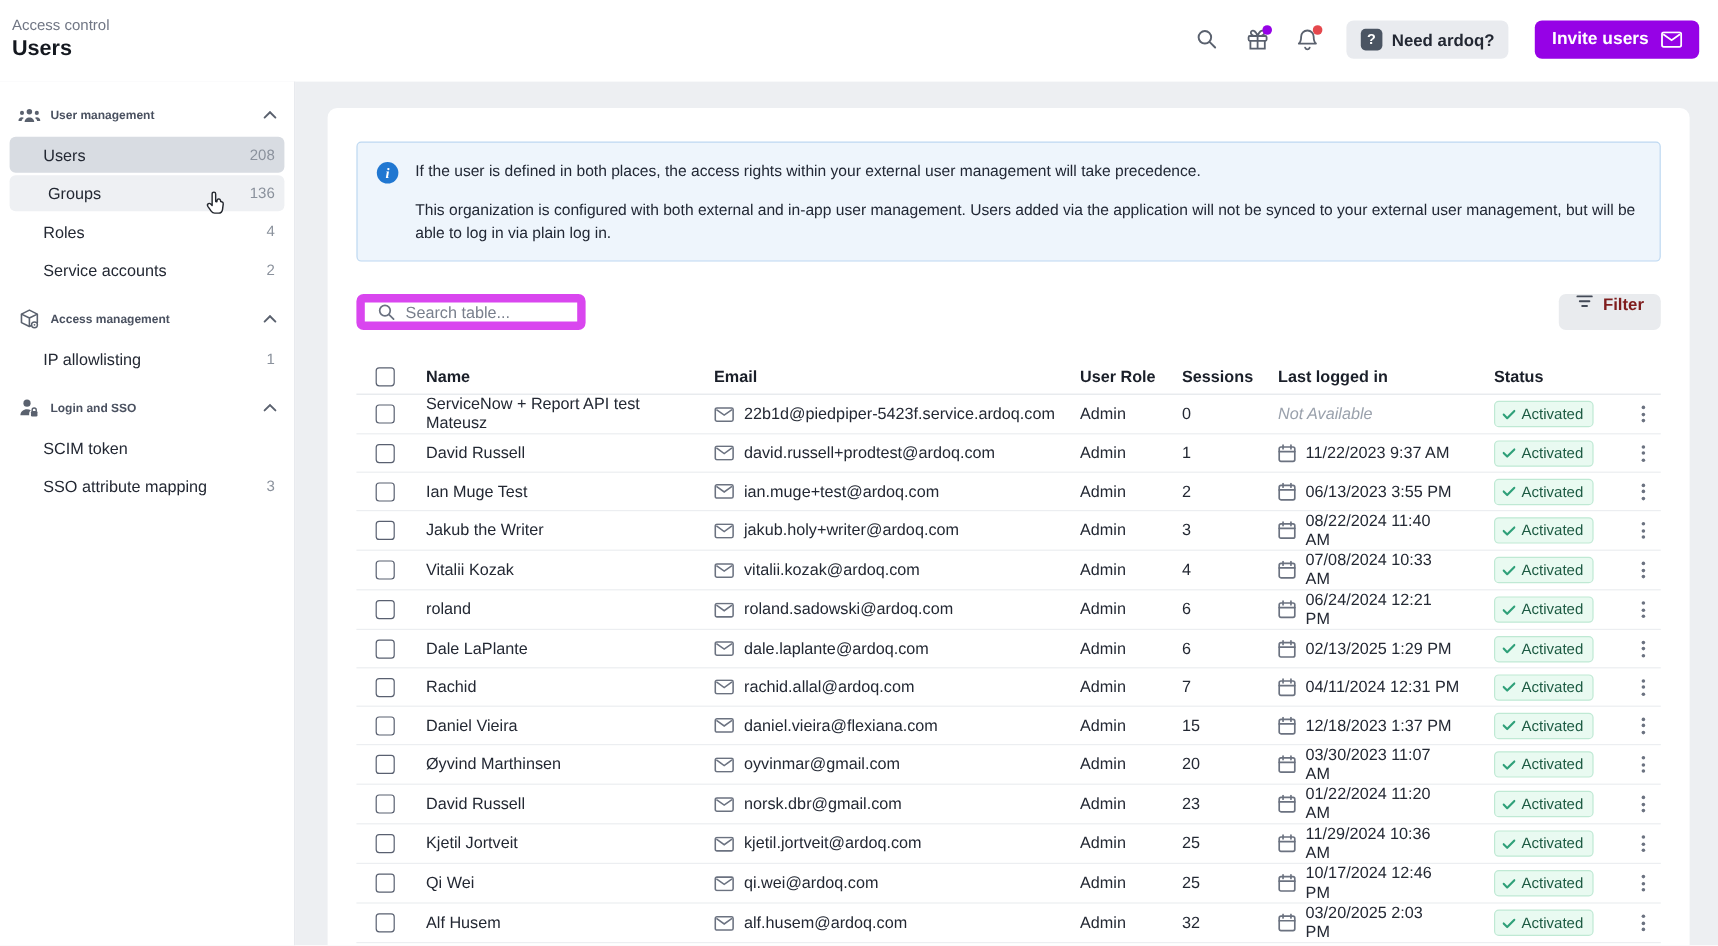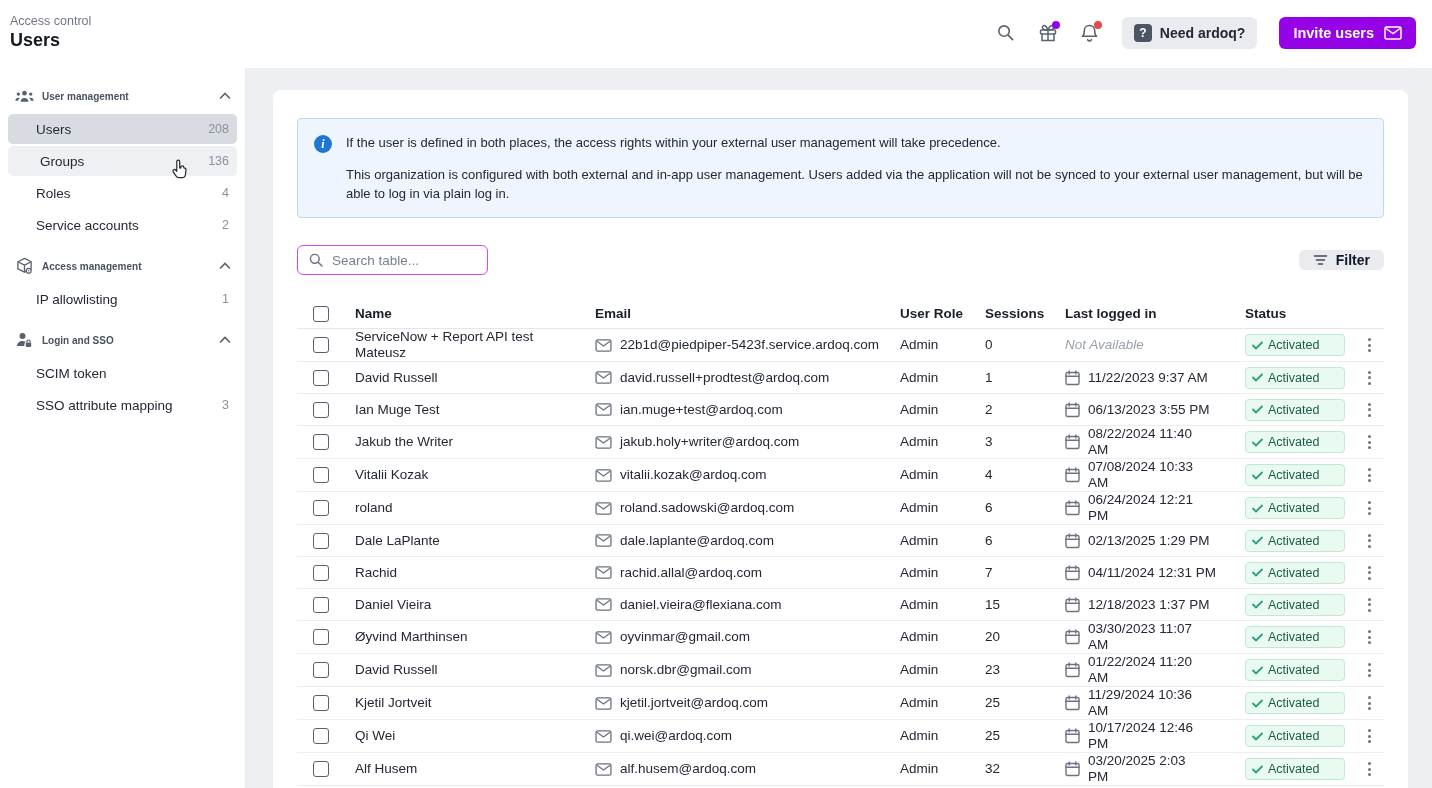--- a/index.html
+++ b/index.html
@@ -58,44 +58,44 @@
     padding:14px 16px; margin-bottom:27px; }
   .info-icon { width:18px; height:18px; flex:none; border-radius:50%;
     background:var(--info-blue,#2077d1); color:#fff; font-size:12px; font-weight:700;
     display:flex; align-items:center; justify-content:center; margin-top:2px;
     font-family:"Liberation Serif", serif; font-style:italic; }
   .banner-text p { font-size:13px; line-height:19px; color:#222835; }
   .banner-text p + p { margin-top:13px; }
 
   .toolbar { display:flex; align-items:center; justify-content:space-between; margin-bottom:26px; }
   .search-box { display:flex; align-items:center; gap:8px; width:191px; height:30px;
-    border:1px solid #d946ef; border-radius:6px; background:#fff; padding:4px 10px; }
+    border:7px solid #d946ef; border-radius:6px; background:#fff; padding:4px 10px; }
   .search-box input { border:none; outline:none; flex:1; font-size:13.5px; color:#232833;
     font-family:inherit; background:transparent; min-width:0; }
   .search-box input::placeholder { color:#787f8c; }
-  .filter-btn { display:flex; align-items:center; gap:8px; background:#e9ebee; border:none;
-    border-radius:6px; height:20px; padding:0 14px; font-size:14px; font-weight:600;
-    color:#0f172a; cursor:pointer; font-family:inherit; }
+  .filter-btn { display:flex; align-items:flex-start; gap:8px; background:#e9ebee; border:none;
+    border-radius:6px; height:30px; padding:0 14px; font-size:14px; font-weight:600;
+    color:#7f1d1d; cursor:pointer; font-family:inherit; }
 
   
   .trow { display:grid; grid-template-columns:42px 240px 305px 85px 80px 180px 110px 45px;
     align-items:center; min-height:32px; border-bottom:1px solid #eceef1; }
   .trow.head { min-height:28px; border-bottom:1px solid #e3e6ea; padding-bottom:2px; }
   .cell { padding-left:16px; font-size:13.5px; line-height:16px; color:#232833; }
   .head .cell { font-weight:700; color:#1a1f29; }
   .c-cb { display:flex; }
   .cb { width:16px; height:16px; border:1.5px solid #596070; border-radius:3px;
     background:#fff; cursor:pointer; display:block; }
   .c-email, .c-date { display:flex; align-items:center; gap:8px; }
   .c-email .ic, .c-date .ic { flex:none; display:flex; }
   .date-text { white-space:pre-line; }
   .na .date-text { font-style:italic; color:#9aa1ac; }
   .badge { display:inline-flex; align-items:center; gap:5px;
     background:var(--badge-bg,#e9faf1); border:1px solid var(--badge-border,#bfe9d4);
-    border-radius:4px; padding:2px 25px 2px 6px; font-size:12.5px; color:var(--badge-text,#1d5b43);justify-content:space-between; }
+    border-radius:4px; padding:2px 8px 2px 6px; font-size:12.5px; color:var(--badge-text,#1d5b43);justify-content:space-between; }
   .badge .check { color:var(--badge-check,#2fa079); display:flex; }
   .c-menu { display:flex; justify-content:center; }
   .kebab { display:flex; flex-direction:column; gap:2.5px; padding:4px 6px; cursor:pointer; }
   .kebab i { width:3px; height:3px; border-radius:50%; background:#6b7280; display:block; }
 
   .cursor-ghost { position:absolute; left:170px; top:158px; pointer-events:none; }
 </style>
 </head>
 <body>
 

